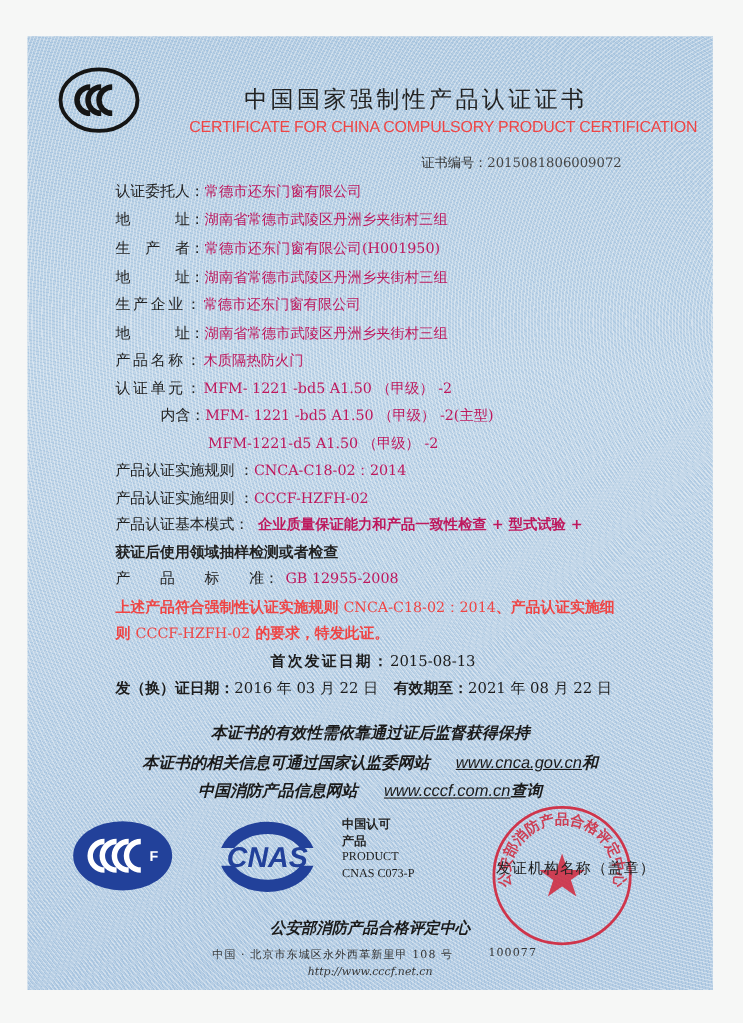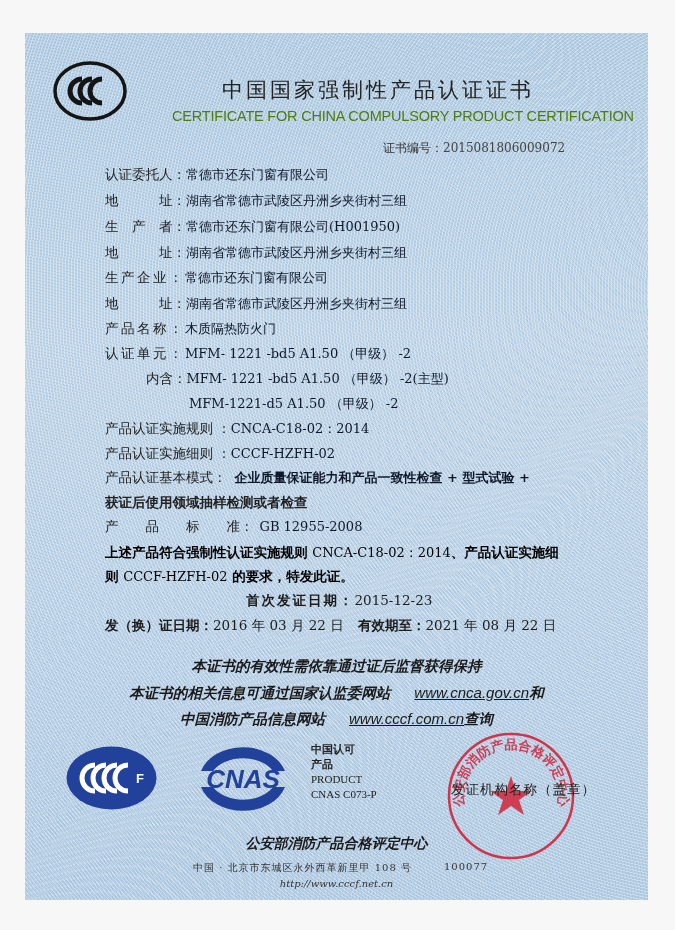--- a/index.html
+++ b/index.html
@@ -14,30 +14,30 @@
     background:
       repeating-radial-gradient(circle at 120% 30%, rgba(255,255,255,0.0) 0 2px, rgba(255,255,255,0.35) 2px 3px),
       repeating-radial-gradient(circle at -20% 110%, rgba(110,160,210,0.0) 0 2px, rgba(110,160,210,0.22) 2px 3px),
       linear-gradient(180deg, #b5cde2 0%, #c3d7e8 35%, #bed3e6 65%, #b6cde3 100%);
   }
   .abs { position: absolute; white-space: nowrap; }
 
   
   .ccc-logo { position: absolute; left: 52px; top: 60px; width: 76px; height: 62px; }
   .title-cn { left: 222px; top: 76px; font-family: "DejaVu Sans", sans-serif; font-size: 21px; letter-spacing: 3px; color: #222; }
-  .title-en { left: 172px; top: 108px; font-family: "Liberation Sans", sans-serif; font-size: 14.5px; color: #4d7c0f; letter-spacing: -0.2px; }
+  .title-en { left: 172px; top: 108px; font-family: "Liberation Sans", sans-serif; font-size: 14.5px; color: #ef4444; letter-spacing: -0.2px; }
   .cert-no { left: 383px; top: 140px; font-size: 12px; color: #333; }
   .cert-no .val { color: #444; }
 
   
   .row { position: absolute; left: 105px; font-size: 13.5px; height: 20px; line-height: 20px; white-space: nowrap; }
   .row .lbl { display: inline-block; font-family: "DejaVu Sans", sans-serif; font-weight: normal; font-size: 13.5px; color: #222; }
-  .row .val { font-family: "DejaVu Serif", serif; font-size: 13px; color: #0f172a; }
+  .row .val { font-family: "DejaVu Serif", serif; font-size: 13px; color: #be185d; }
 
-  .para { position: absolute; left: 105px; font-family: "DejaVu Sans", sans-serif; font-weight: bold; font-size: 13.5px; line-height: 20px; color: #000000; }
+  .para { position: absolute; left: 105px; font-family: "DejaVu Sans", sans-serif; font-weight: bold; font-size: 13.5px; line-height: 20px; color: #ef4444; }
   .para .mono { font-family: "DejaVu Serif", serif; font-weight: normal; font-size: 13px; }
 
   .centered { position: absolute; left: 25px; width: 623px; text-align: center; font-style: italic; }
   .notice { font-family: "DejaVu Sans", sans-serif; font-weight: bold; font-size: 14.5px; color: #1a1a1a; }
   .notice a { font-family: "Liberation Sans", sans-serif; font-weight: normal; color: #1a1a1a; text-decoration: underline; font-size: 15px; margin-left: 24px; }
 
   
   .logo-cccf { position: absolute; left: 65px; top: 745px; width: 93px; height: 66px; }
   .logo-cnas { position: absolute; left: 193px; top: 737px; width: 100px; height: 82px; }
   .cnas-info { position: absolute; left: 311px; top: 742px; font-size: 11.5px; line-height: 15px; color: #222; }
@@ -120,21 +120,21 @@
 </div>
 
 <div class="para" style="top:542px">
   <span>上述产品符合强制性认证实施规则 </span><span class="mono">CNCA-C18-02：2014</span><span>、产品认证实施细</span>
 </div>
 <div class="para" style="top:566px">
   <span>则 </span><span class="mono">CCCF-HZFH-02</span><span> 的要求，特发此证。</span>
 </div>
 
 <div class="abs" style="left:246px; top:592px; font-size:13.5px">
-  <span style="font-family:'DejaVu Sans',sans-serif;font-weight:bold;letter-spacing:2px">首次发证日期：</span><span>2015-12-23</span>
+  <span style="font-family:'DejaVu Sans',sans-serif;font-weight:bold;letter-spacing:2px">首次发证日期：</span><span>2015-08-13</span>
 </div>
 <div class="abs" style="left:105px; top:617px; font-size:13.5px">
   <span style="font-family:'DejaVu Sans',sans-serif;font-weight:bold">发（换）证日期：</span><span>2016 年 03 月 22 日</span>
   <span style="font-family:'DejaVu Sans',sans-serif;font-weight:bold;margin-left:10px">有效期至：</span><span>2021 年 08 月 22 日</span>
 </div>
 
 <div class="centered notice" style="top:657px">本证书的有效性需依靠通过证后监督获得保持</div>
 <div class="centered notice" style="top:684px">
   <span>本证书的相关信息可通过国家认监委网站</span><a>www.cnca.gov.cn</a><span>和</span>
 </div>

